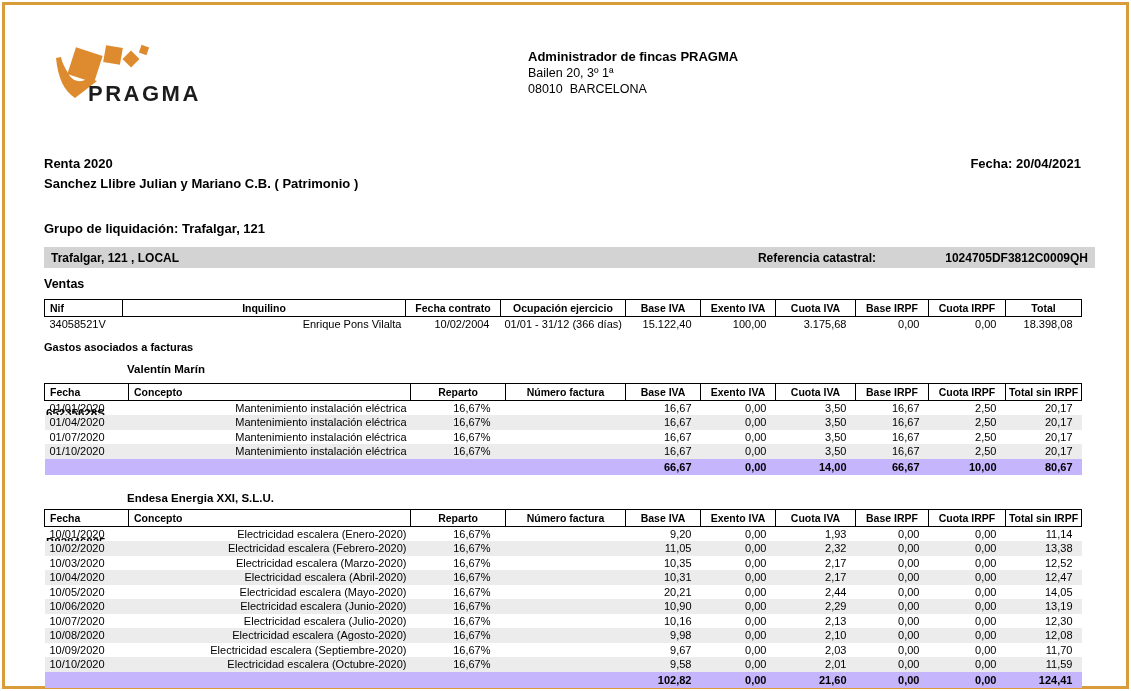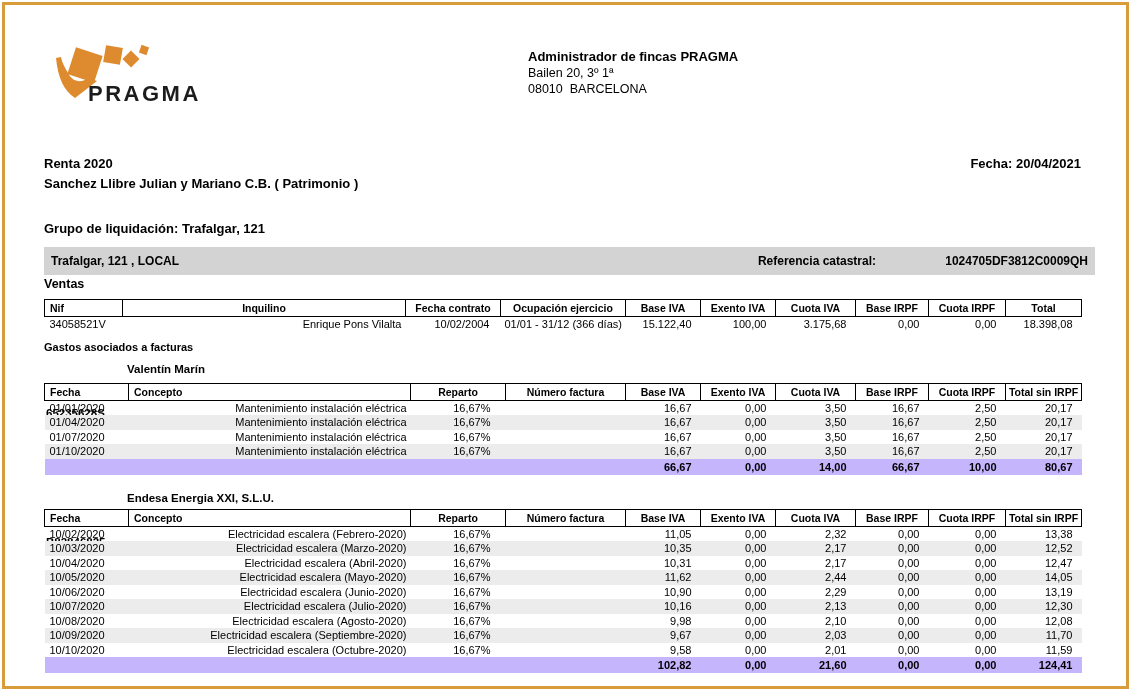--- a/index.html
+++ b/index.html
@@ -15,21 +15,21 @@
   
   .company { left:528px; top:49px; font-size:12.5px; line-height:16px; }
   .company .name { font-weight:bold; font-size:13px; }
   .pre { white-space:pre; }
 
   .renta   { left:44px;  top:156px; font-size:13px; font-weight:bold; }
   .fecha   { top:156px;  right:50px; font-size:13px; font-weight:bold; }
   .owner   { left:44px;  top:176px; font-size:13px; font-weight:bold; }
   .grupo   { left:44px;  top:221px; font-size:13px; font-weight:bold; }
 
-  .graybar { left:44px; top:247px; width:1051px; height:28px; background:#D3D3D3;
+  .graybar { left:44px; top:247px; width:1051px; height:21px; background:#D3D3D3;
              display:flex; align-items:center; font-size:12px; font-weight:bold; padding:0 7px; }
   .graybar .prop { flex:1 1 auto; }
   .graybar .reflabel { margin-right:42px; }
   .graybar .refvalue { width:170px; text-align:right; }
 
   .ventas-title { left:44px; top:277px; font-size:12.5px; font-weight:bold; }
   .gastos-title { left:44px; top:341px; font-size:11px; font-weight:bold; }
 
   .vendor { display:flex; font-size:11.5px; font-weight:bold; }
   .vendor .nif { width:81px;margin-top:44px; }
@@ -264,20 +264,32 @@
           <th>Base IVA</th>
           <th>Exento IVA</th>
           <th>Cuota IVA</th>
           <th>Base IRPF</th>
           <th>Cuota IRPF</th>
           <th>Total sin IRPF</th>
         </tr>
       </thead>
     <tbody>
         <tr>
+          <td>10/01/2020</td>
+          <td>Electricidad escalera (Enero-2020)</td>
+          <td>16,67%</td>
+          <td></td>
+          <td>9,20</td>
+          <td>0,00</td>
+          <td>1,93</td>
+          <td>0,00</td>
+          <td>0,00</td>
+          <td>11,14</td>
+        </tr>
+        <tr>
           <td>10/02/2020</td>
           <td>Electricidad escalera (Febrero-2020)</td>
           <td>16,67%</td>
           <td></td>
           <td>11,05</td>
           <td>0,00</td>
           <td>2,32</td>
           <td>0,00</td>
           <td>0,00</td>
           <td>13,38</td>
@@ -304,21 +316,21 @@
           <td>2,17</td>
           <td>0,00</td>
           <td>0,00</td>
           <td>12,47</td>
         </tr>
         <tr>
           <td>10/05/2020</td>
           <td>Electricidad escalera (Mayo-2020)</td>
           <td>16,67%</td>
           <td></td>
-          <td>11,62</td>
+          <td>20,21</td>
           <td>0,00</td>
           <td>2,44</td>
           <td>0,00</td>
           <td>0,00</td>
           <td>14,05</td>
         </tr>
         <tr>
           <td>10/06/2020</td>
           <td>Electricidad escalera (Junio-2020)</td>
           <td>16,67%</td>

